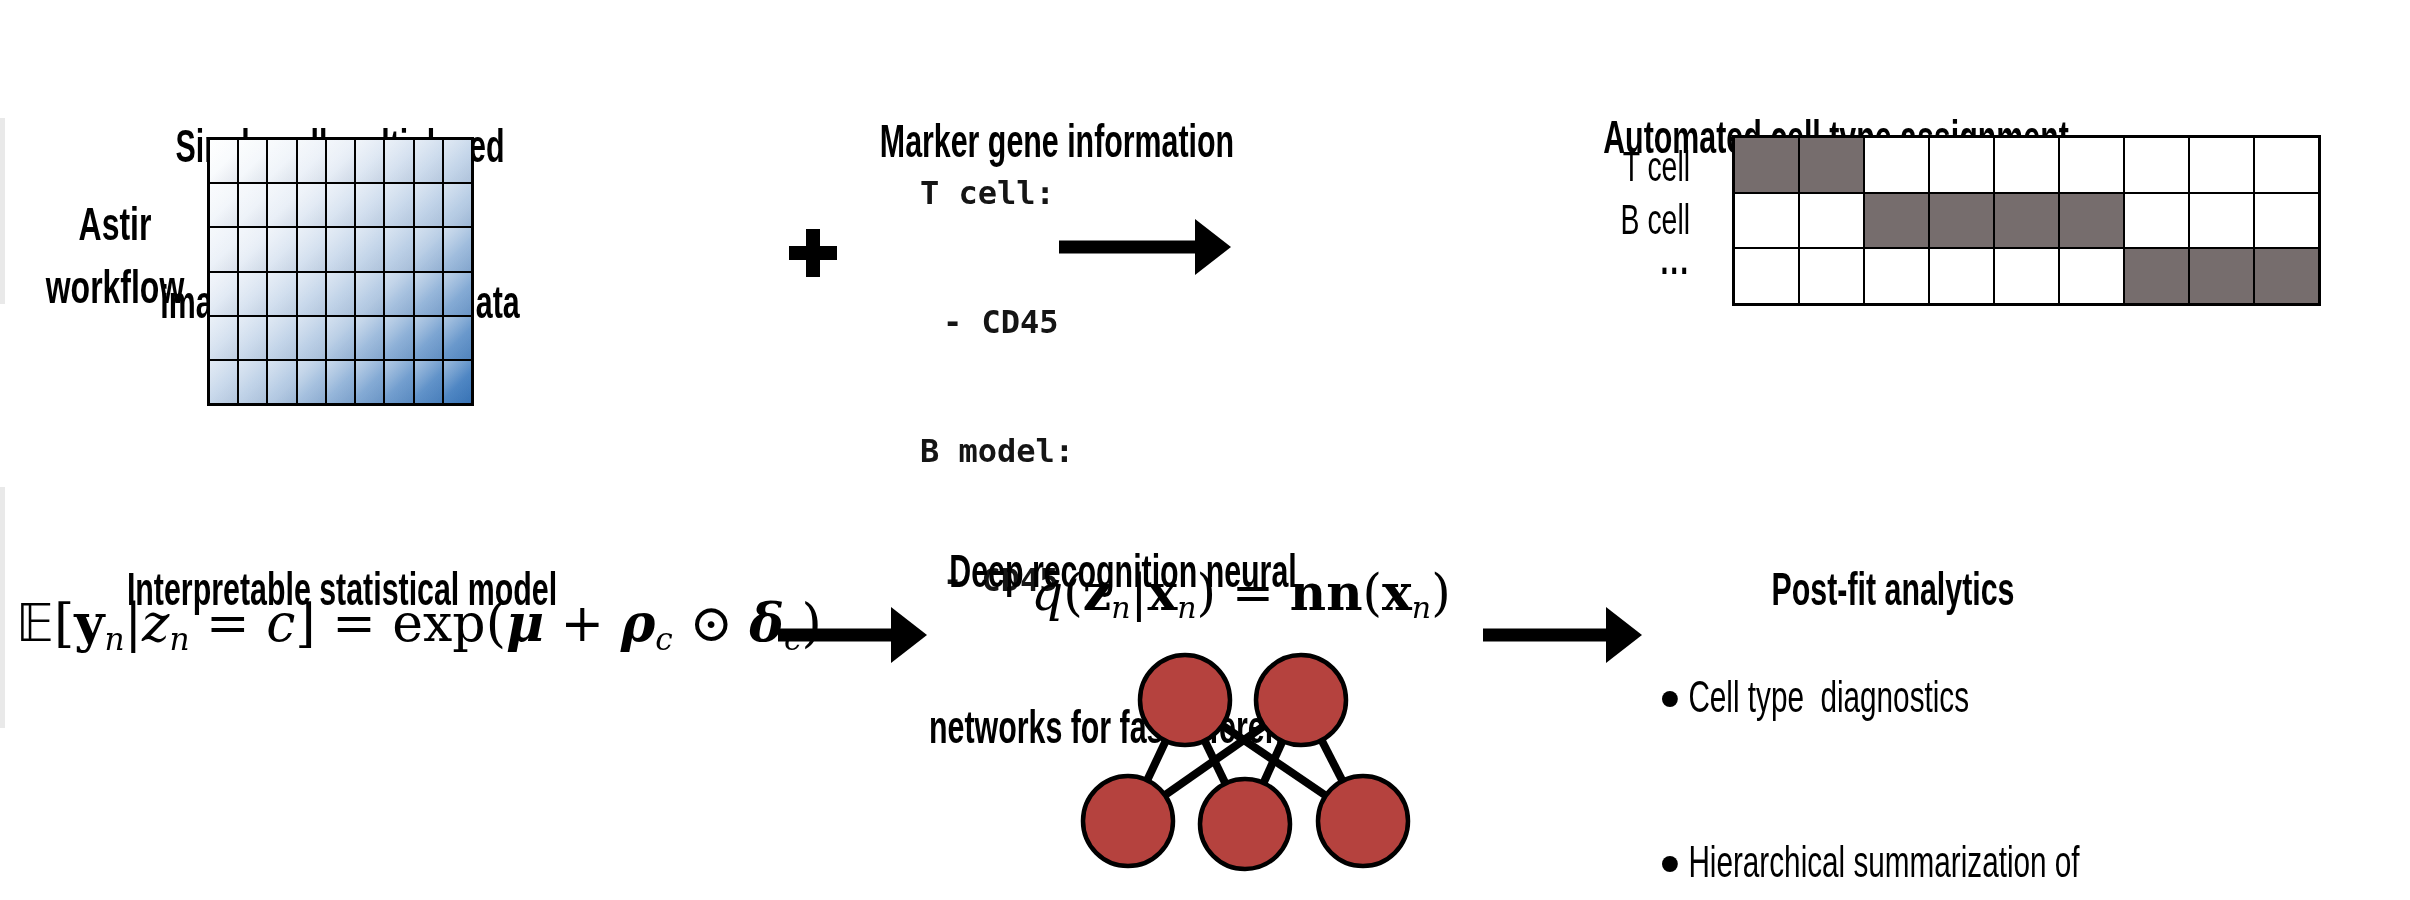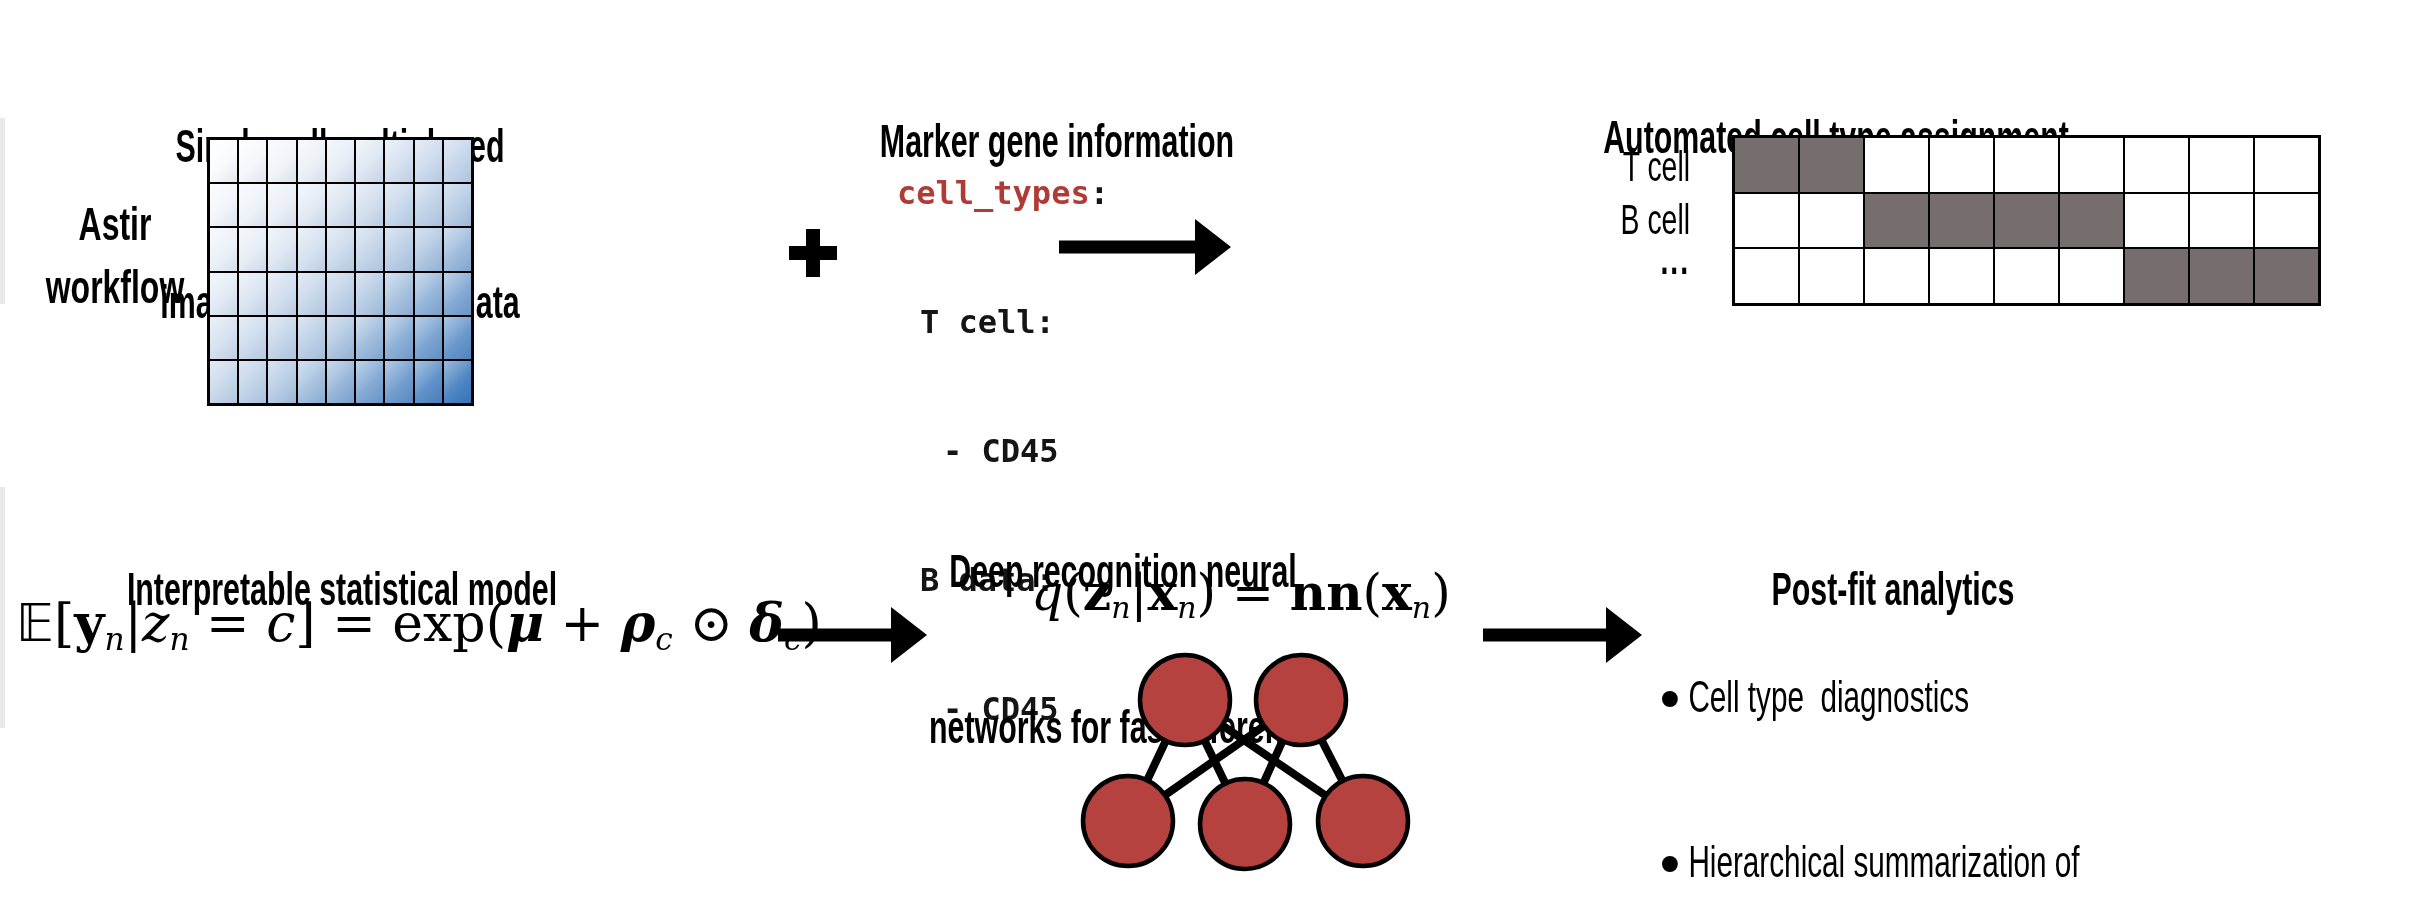--- a/index.html
+++ b/index.html
@@ -135,24 +135,23 @@
   <div>
     <div class="plusbar" style="left:789px;top:246px;width:48px;height:14px;"></div>
     <div class="plusbar" style="left:806px;top:229px;width:14px;height:48px;"></div>
   </div>
 
   <div class="ctitle single" style="left:657px;top:16px;">
     <div>Marker gene information</div>
   </div>
 
   <div class="code">
-    <div><span style="color:#b03b36;">cell_types</span><span>:</span></div>
     <div class="ind1">T cell:</div>
     <div class="ind2">- CD45</div>
-    <div class="ind1">B data:</div>
+    <div class="ind1">B model:</div>
     <div class="ind2">- CD45</div>
     
     
   </div>
 
   <svg style="left:1055px;top:217px;" width="180" height="60">
     <line x1="4" y1="30" x2="142" y2="30" stroke="#000" stroke-width="13"></line>
     <polygon points="140,2 140,58 176,30" fill="#000"></polygon>
   </svg>
 

